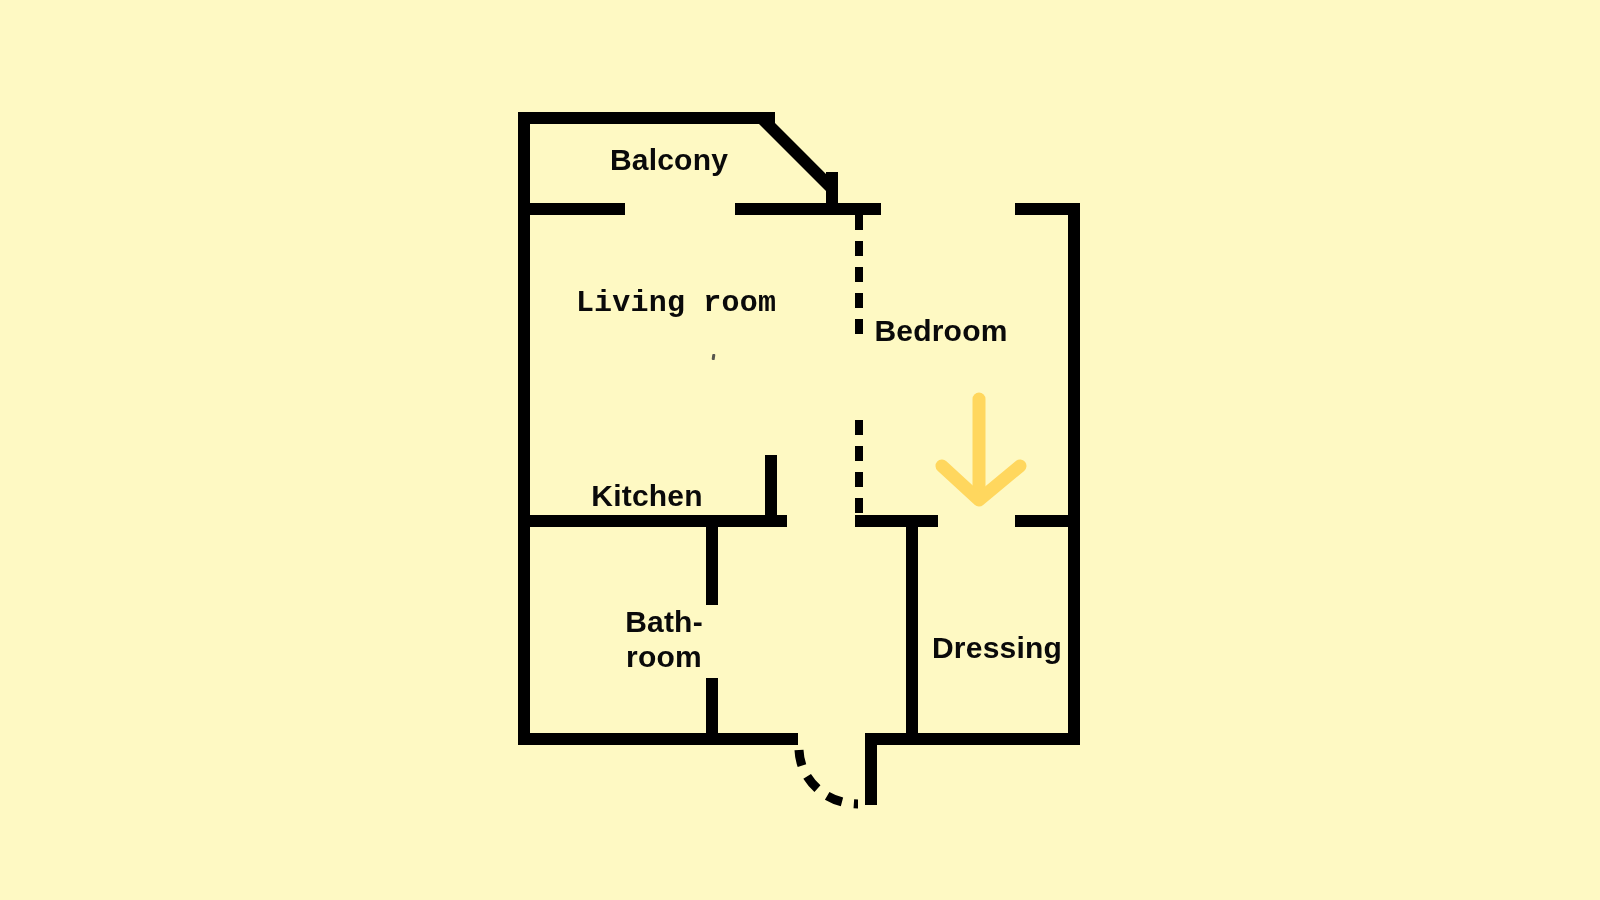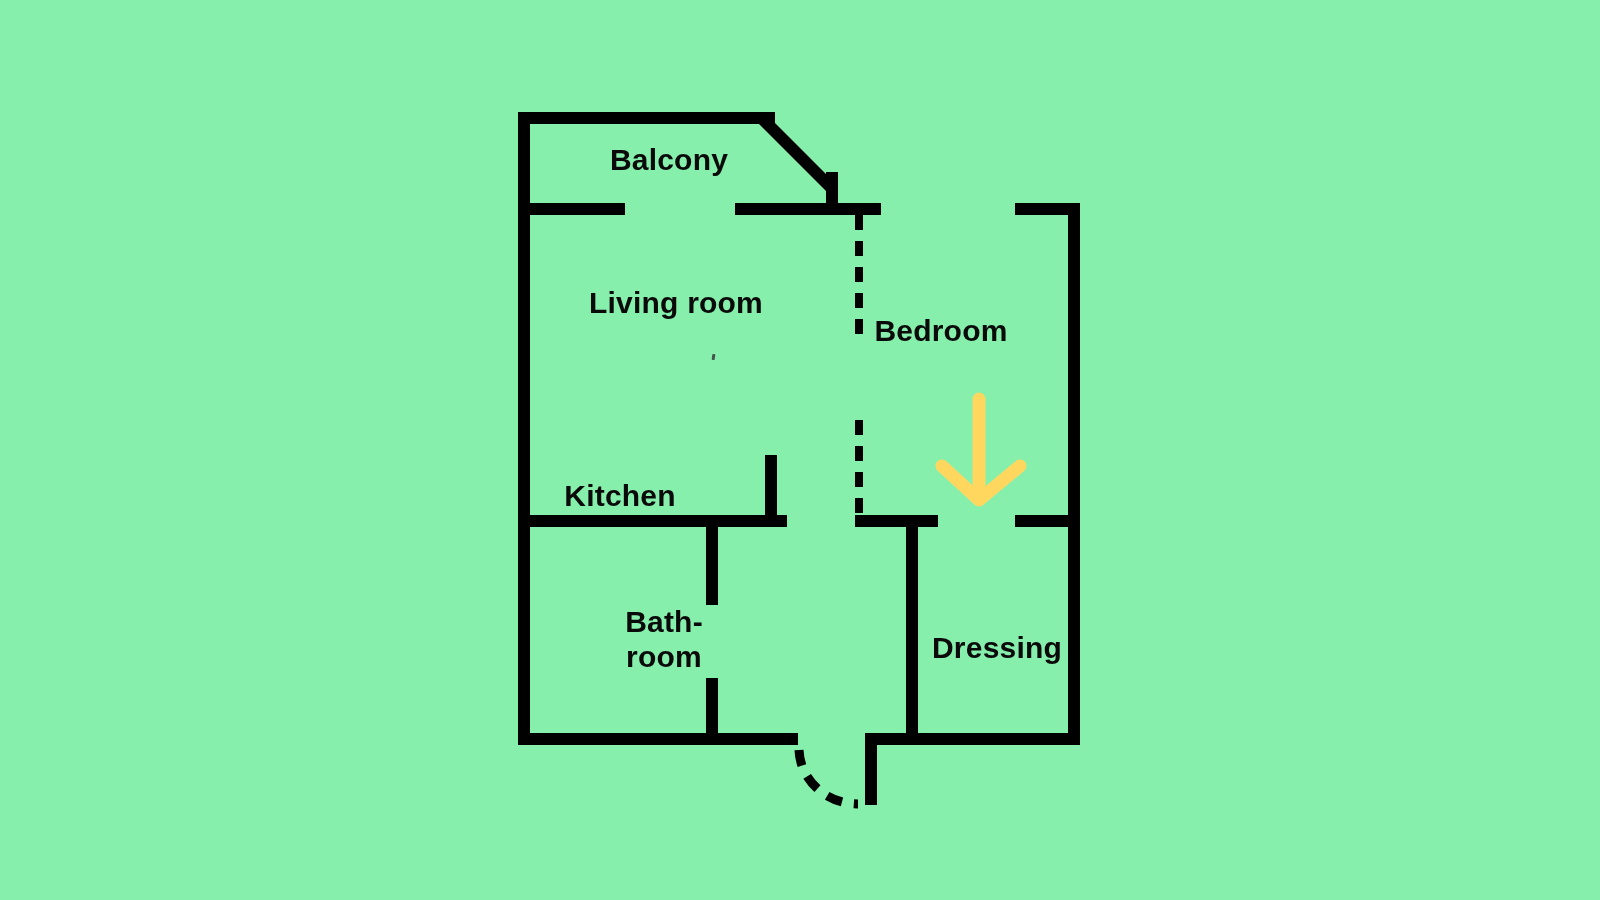--- a/index.html
+++ b/index.html
@@ -4,21 +4,21 @@
 <style>
   html, body {
     margin: 0;
     padding: 0;
     background: #ffffff;
   }
   .stage {
     position: relative;
     width: 1600px;
     height: 900px;
-    background: #86efac;
+    background: #fef9c3;
     overflow: hidden;
     font-family: "Liberation Sans", sans-serif;
   }
   .wall {
     position: absolute;
     background: #000000;
   }
   .wall.diag {
     transform: rotate(45deg);
     transform-origin: 0 0;
@@ -89,23 +89,23 @@
     <line x1="859" y1="420" x2="859" y2="515" stroke="#000000" stroke-width="8" stroke-dasharray="15 11"></line>
     <path d="M 799 750 A 59 56 0 0 0 858 804" fill="none" stroke="#000000" stroke-width="9" stroke-dasharray="16 12"></path>
     <g>
       <path d="M 979 399 L 979 494" fill="none" stroke="#FFD75E" stroke-width="13" stroke-linecap="round"></path>
       <path d="M 942 466 L 979 500 L 1020 466" fill="none" stroke="#FFD75E" stroke-width="13" stroke-linecap="round" stroke-linejoin="round"></path>
     </g>
   </svg>
 
   <div class="room-label" style="left:669px; top:160px;">Balcony</div>
 
-  <div class="room-label" style="left:676px; top:303px;">Living room</div>
+  <div class="room-label" style="left:676px; top:303px;font-family:Liberation Mono, monospace;">Living room</div>
 
-  <div class="room-label" style="left:620px; top:496px;text-align:center;">Kitchen</div>
+  <div class="room-label" style="left:647px; top:496px;text-align:center;">Kitchen</div>
 
   <div class="room-label two-line" style="left:623px; top:639px;">
     <span style="display:block;">Bath-</span>
     <span style="display:block;">room</span>
   </div>
 
   <div class="room-label" style="left:941px; top:331px;">Bedroom</div>
 
   <div class="room-label" style="left:997px; top:648px;">Dressing</div>
 

